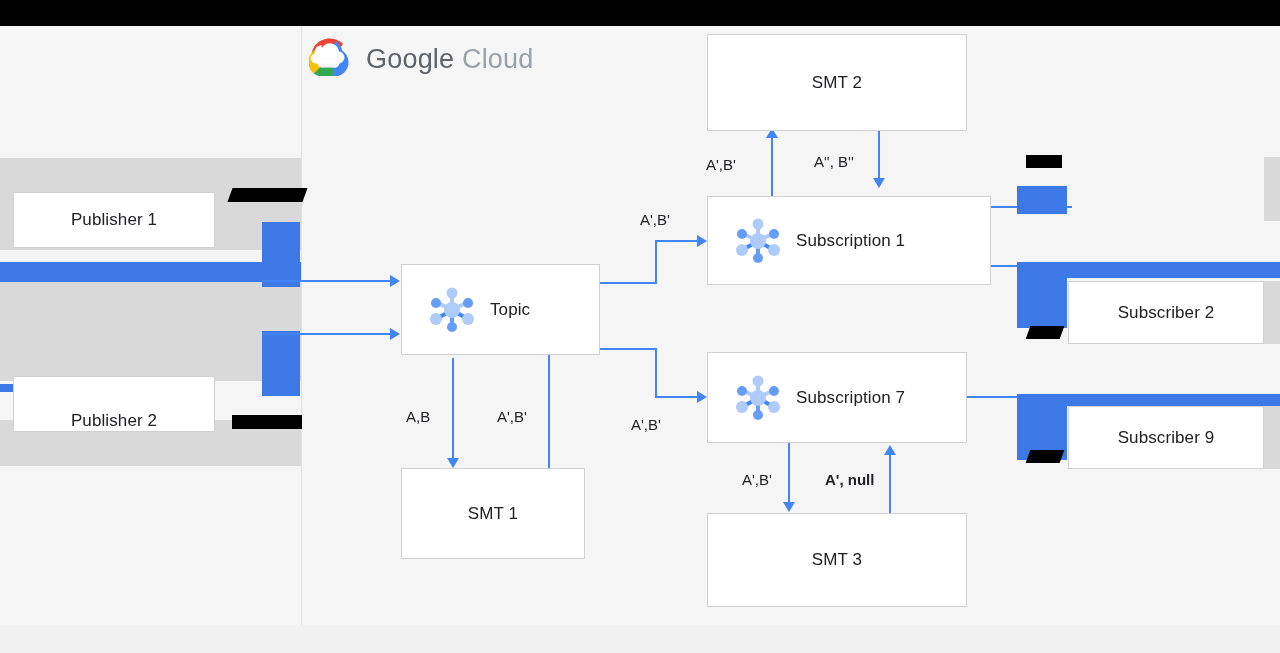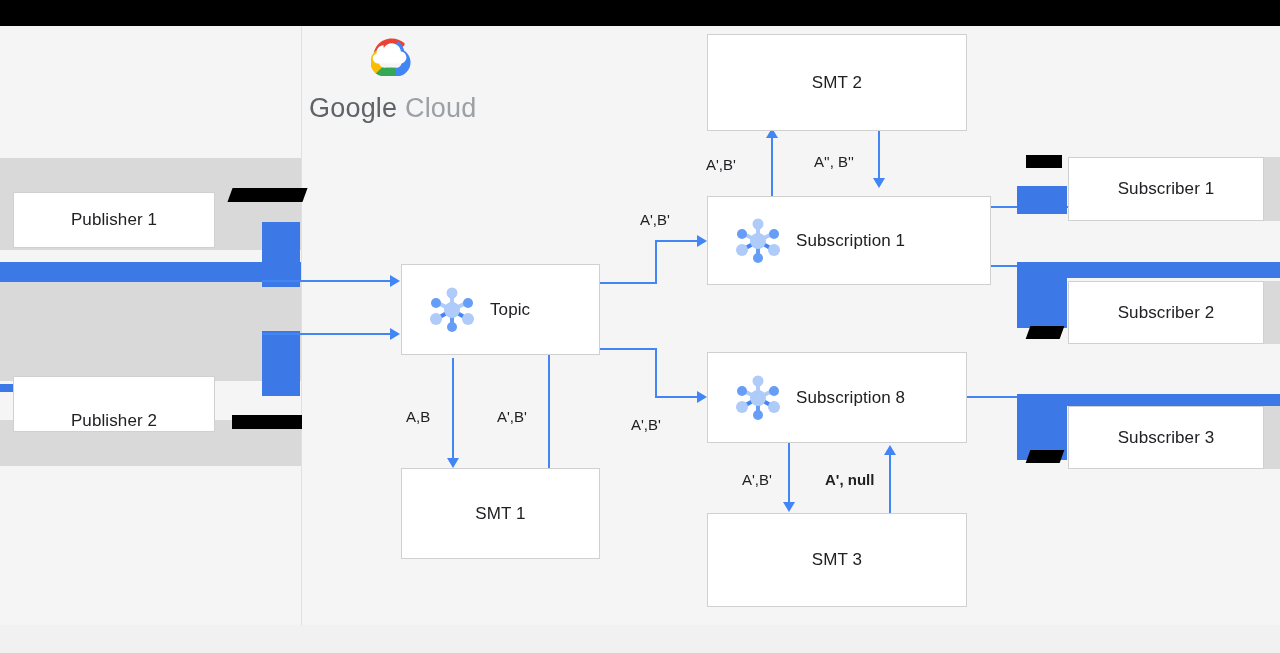--- a/index.html
+++ b/index.html
@@ -48,21 +48,21 @@
   .lnh{height:2px;}
   .lnv{width:2px;}
   .arrow{position:absolute;width:0;height:0;}
   .ar-right{border-top:6px solid transparent;border-bottom:6px solid transparent;border-left:10px solid #4285f4;}
   .ar-down{border-left:6px solid transparent;border-right:6px solid transparent;border-top:10px solid #4285f4;}
   .ar-up{border-left:6px solid transparent;border-right:6px solid transparent;border-bottom:10px solid #4285f4;}
 
   .edge-label{position:absolute;font-size:15px;color:#202124;white-space:nowrap;}
 
   
-  .gclogo{left:309px;top:38px;display:flex;align-items:center;gap:13px;flex-direction:column;}
+  .gclogo{left:309px;top:38px;display:flex;align-items:center;gap:13px;}
   .gclogo .wordmark{font-size:27px;color:#5f6368;letter-spacing:.2px;
                     font-family:"Liberation Sans","DejaVu Sans",sans-serif;}
   .wordmark .w1{color:#5f6368;}
   .wordmark .w2{color:#9aa0a6;}
 </style>
 </head>
 <body>
 
 <div id="stage">
 
@@ -170,21 +170,21 @@
         <circle cx="28" cy="45" r="5" fill="#669df6"></circle>
         <circle cx="12" cy="21" r="5" fill="#669df6"></circle>
         <circle cx="44" cy="21" r="5" fill="#669df6"></circle>
         <circle cx="12" cy="37" r="6" fill="#aecbfa"></circle>
         <circle cx="44" cy="37" r="6" fill="#aecbfa"></circle>
       </svg>
     </span>
     <span class="node-label">Topic</span>
   </div>
 
-  <div class="abs node" style="left:401px;top:468px;width:199px;height:91px;">
+  <div class="abs node" style="left:401px;top:468px;width:184px;height:91px;">
     <span class="node-label">SMT 1</span>
   </div>
 
   <div class="abs node" style="left:707px;top:34px;width:260px;height:97px;">
     <span class="node-label">SMT 2</span>
   </div>
 
   <div class="abs node" style="left:707px;top:513px;width:260px;height:94px;">
     <span class="node-label">SMT 3</span>
   </div>
@@ -221,40 +221,37 @@
         <line x1="28" y1="28" x2="42" y2="36" stroke="#4285f4" stroke-width="4"></line>
         <circle cx="28" cy="28" r="8" fill="#aecbfa"></circle>
         <circle cx="28" cy="11" r="5.5" fill="#aecbfa"></circle>
         <circle cx="28" cy="45" r="5" fill="#669df6"></circle>
         <circle cx="12" cy="21" r="5" fill="#669df6"></circle>
         <circle cx="44" cy="21" r="5" fill="#669df6"></circle>
         <circle cx="12" cy="37" r="6" fill="#aecbfa"></circle>
         <circle cx="44" cy="37" r="6" fill="#aecbfa"></circle>
       </svg>
     </span>
-    <span class="node-label">Subscription 8</span>
+    <span class="node-label">Subscription 7</span>
   </div>
 
   <div class="abs blueblock" style="left:1017px;top:186px;width:50px;height:28px;"></div>
   <div class="abs blueblock" style="left:1017px;top:262px;width:50px;height:66px;"></div>
   <div class="abs blueblock" style="left:1017px;top:394px;width:50px;height:66px;"></div>
   <div class="abs bluerule" style="left:1017px;top:262px;width:263px;height:16px;"></div>
   <div class="abs bluerule" style="left:1017px;top:394px;width:263px;height:12px;"></div>
   <div class="abs blackbar" style="left:1026px;top:155px;width:36px;height:13px;"></div>
   <div class="abs blackbar skew" style="left:1028px;top:326px;width:34px;height:13px;"></div>
   <div class="abs blackbar skew" style="left:1028px;top:450px;width:34px;height:13px;"></div>
   <div class="abs grayband" style="left:1264px;top:157px;width:16px;height:64px;"></div>
   <div class="abs grayband" style="left:1264px;top:281px;width:16px;height:63px;"></div>
   <div class="abs grayband" style="left:1264px;top:406px;width:16px;height:63px;"></div>
 
-  <div class="abs node" style="left:1068px;top:157px;width:196px;height:64px;">
-    <span class="node-label">Subscriber 1</span>
-  </div>
   <div class="abs node" style="left:1068px;top:281px;width:196px;height:63px;">
     <span class="node-label">Subscriber 2</span>
   </div>
   <div class="abs node" style="left:1068px;top:406px;width:196px;height:63px;">
-    <span class="node-label">Subscriber 3</span>
+    <span class="node-label">Subscriber 9</span>
   </div>
 
   <div class="abs bottom-strip"></div>
 
 </div>
 
 </body></html>

